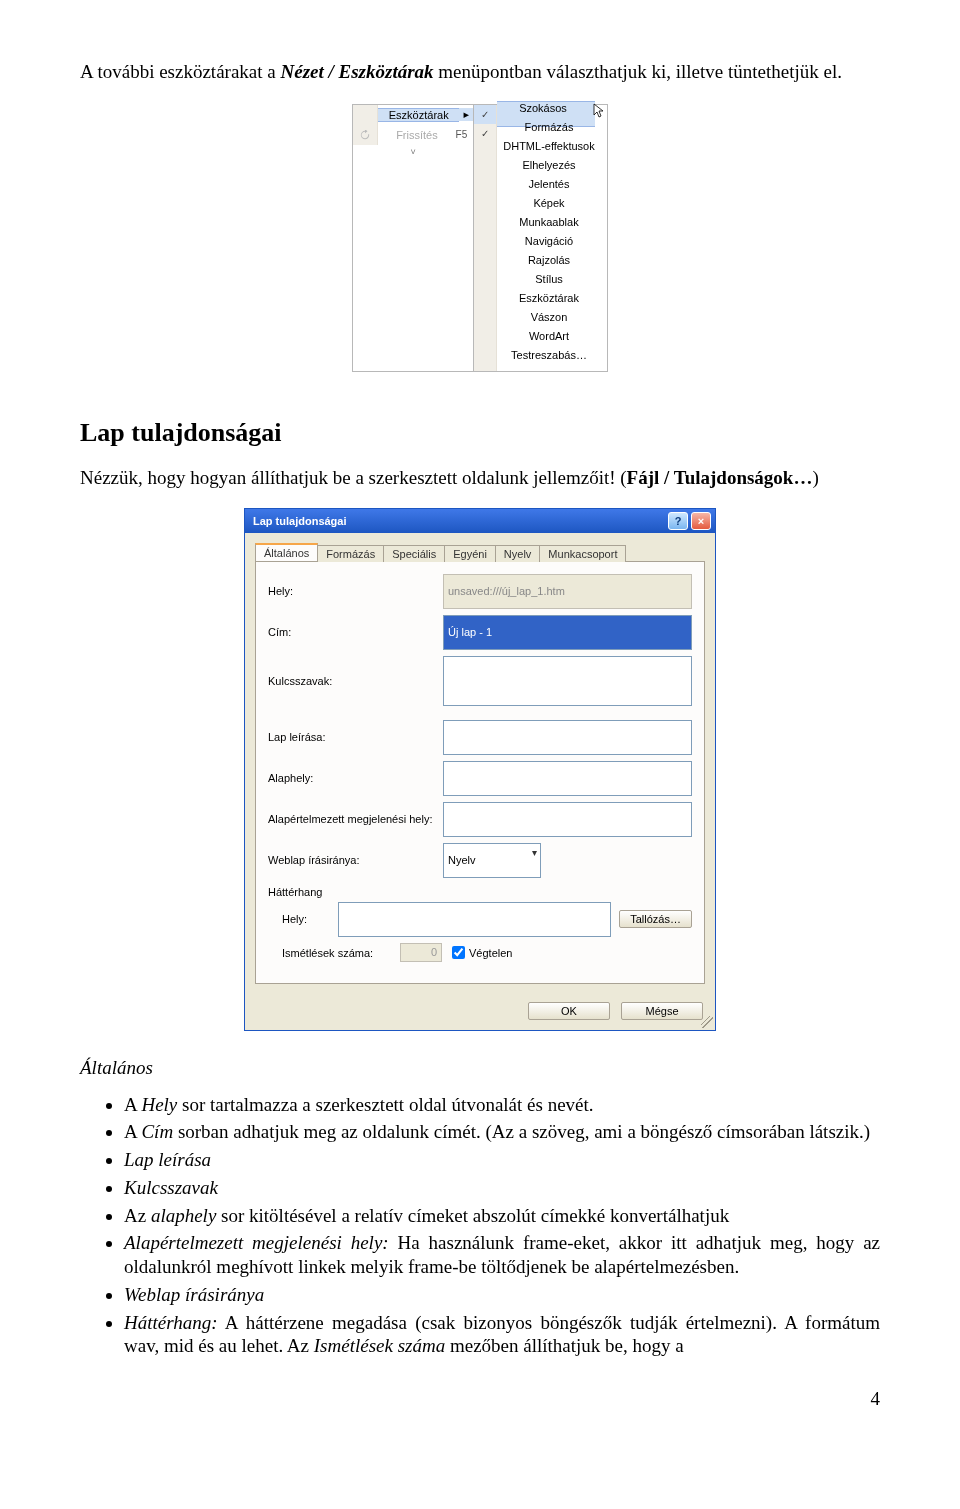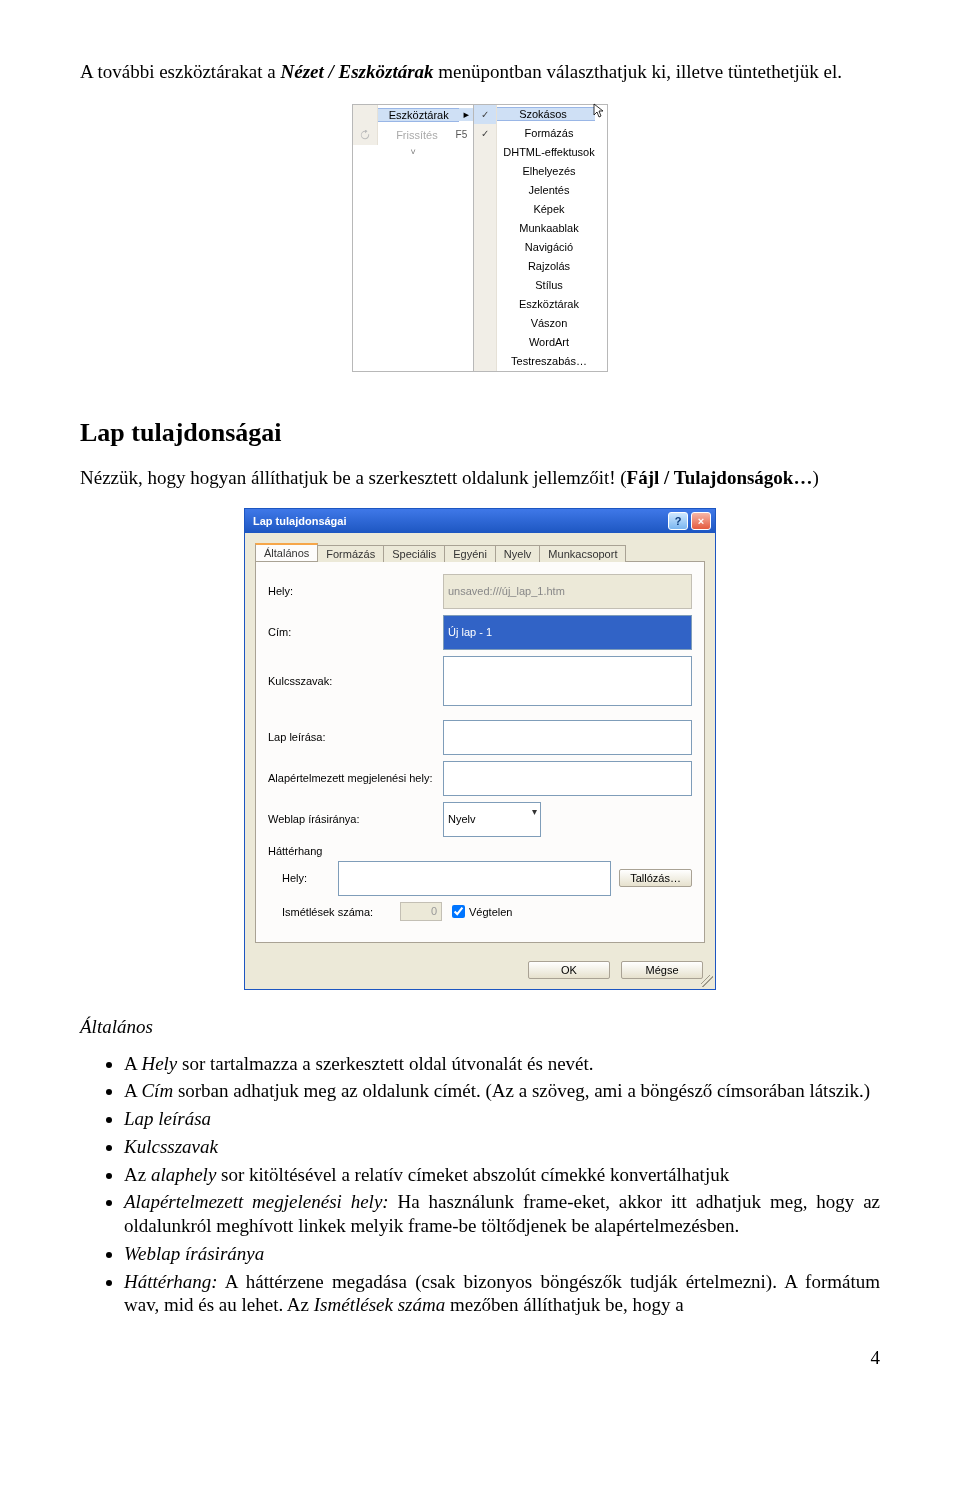--- a/index.html
+++ b/index.html
@@ -106,21 +106,21 @@
   .menu-right-icon {
     width:22px;
     background:#f1eee7;
     border-right:1px solid #e6e1d7;
     height:100%;
     display:flex;
     align-items:center;
     justify-content:center;
     color:#444;
   }
-  .menu-right-label { flex:1; padding:0 12px 0 6px; white-space:nowrap; }
+  .menu-right-label { flex:1; padding:0 12px 12px 6px; white-space:nowrap; }
   .menu-right-row.highlight .menu-right-label { background:#cfe0f5; border-top:1px solid #99b6e6; border-bottom:1px solid #99b6e6;}
   .menu-right-row.highlight .menu-right-icon { background:#cfe0f5; }
   .check { font-size:10px; }
   .cursor-icon {
     position:relative;
     top:-2px;
     left:-2px;
   }
 
   
@@ -400,20 +400,24 @@
         <div class="frow">
           <div class="flabel">Cím:</div>
           <div class="finput sel">Új lap - 1</div>
         </div>
         <div class="frow" style="margin-bottom:14px;">
           <div class="flabel">Kulcsszavak:</div>
           <div class="finput" style="height:32px;"></div>
         </div>
         <div class="frow">
           <div class="flabel">Lap leírása:</div>
+          <div class="finput"></div>
+        </div>
+        <div class="frow">
+          <div class="flabel">Alaphely:</div>
           <div class="finput"></div>
         </div>
         <div class="frow">
           <div class="flabel">Alapértelmezett megjelenési hely:</div>
           <div class="finput"></div>
         </div>
         <div class="frow">
           <div class="flabel">Weblap írásiránya:</div>
           <div class="finput fcombo" style="flex:0 0 88px;">Nyelv</div>
         </div>

